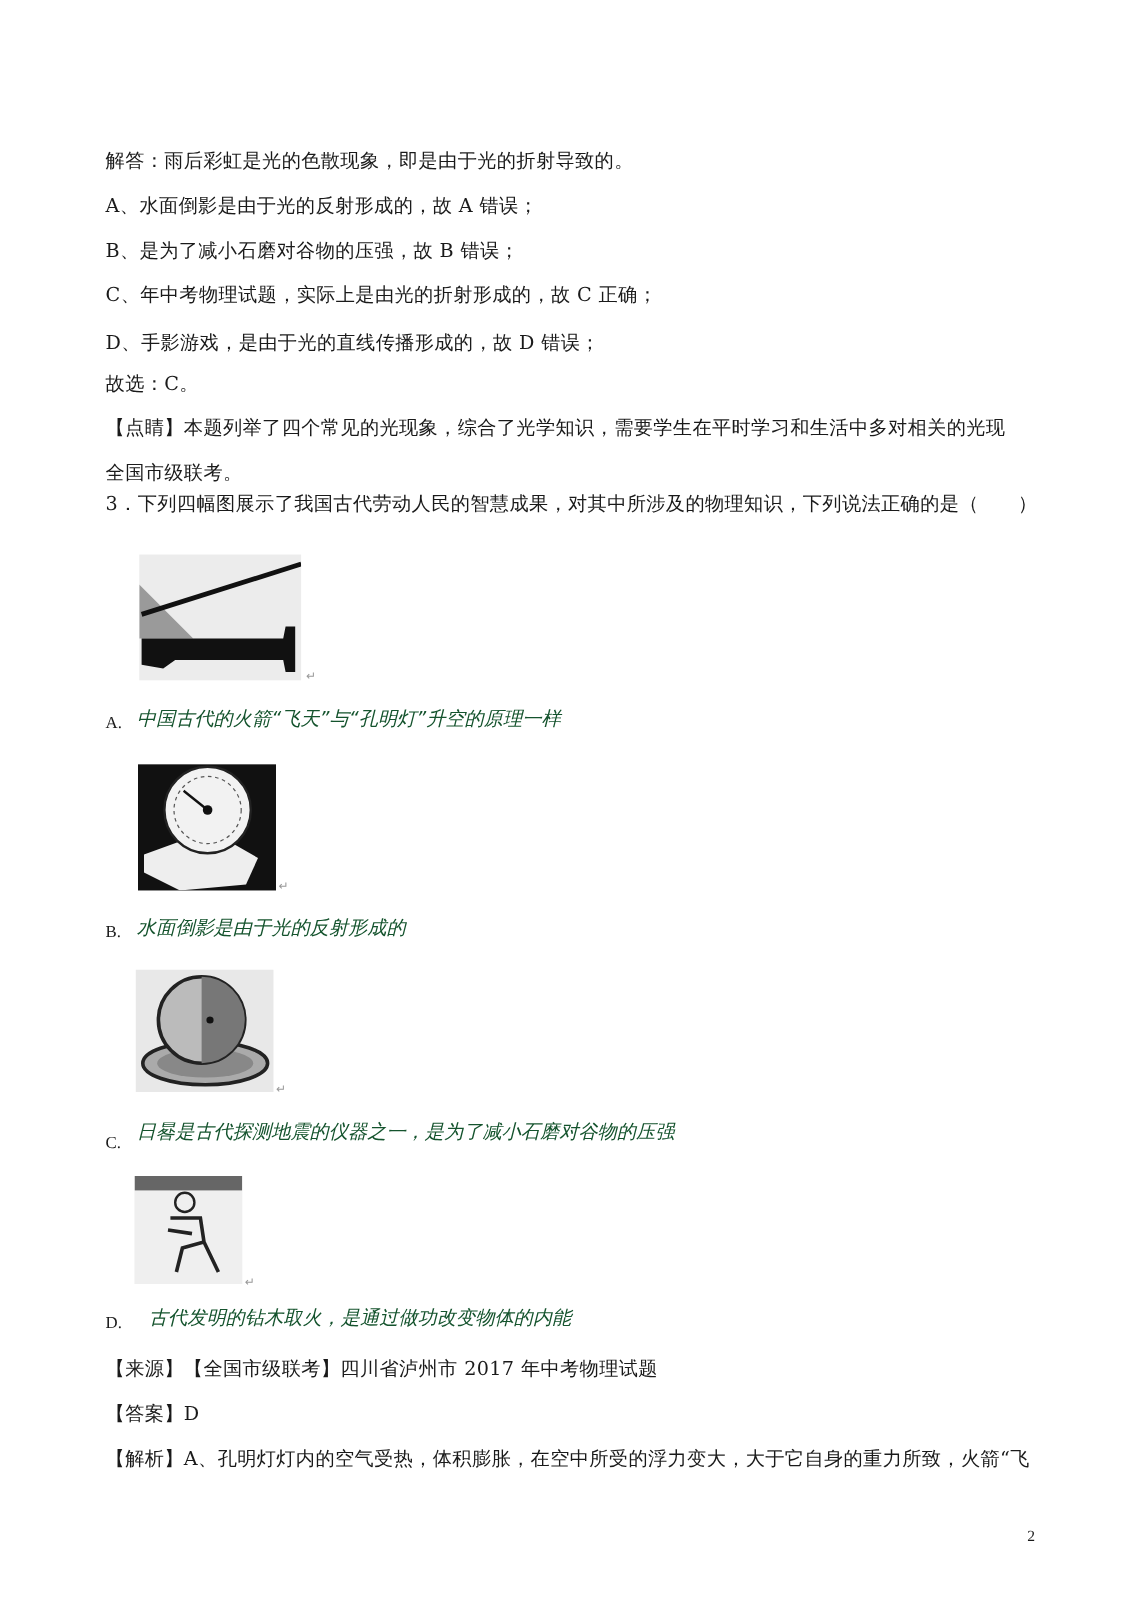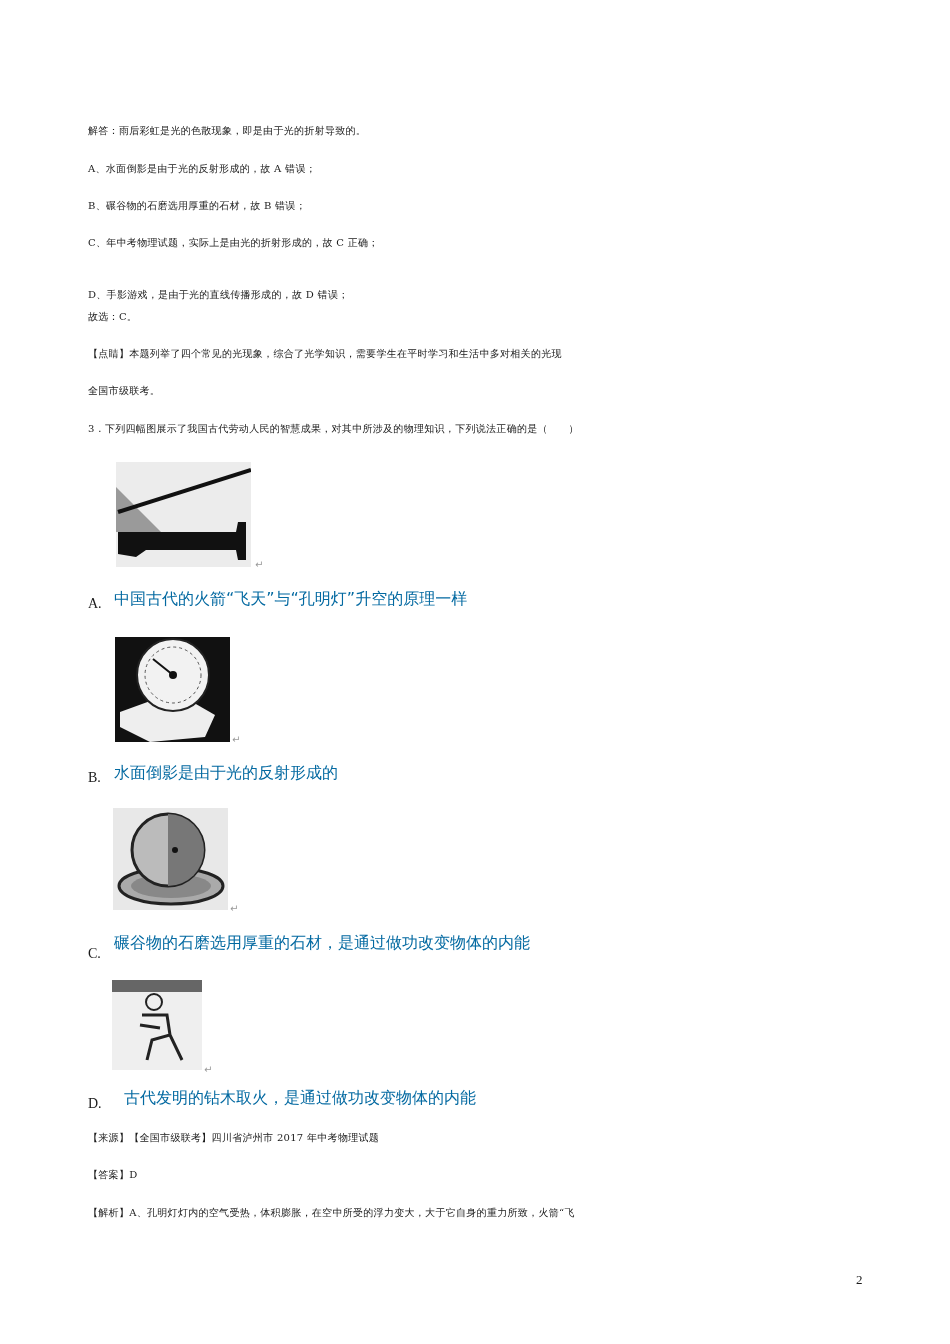--- a/index.html
+++ b/index.html
@@ -2,45 +2,45 @@
 <html><head>
   <meta charset="utf-8">
   <style>
     html, body { margin: 0; padding: 0; background: #ffffff; }
     body {
       width: 950px; height: 1344px; position: relative; overflow: hidden;
       font-family: "DejaVu Serif", "Liberation Serif", serif;
       color: #1a1a1a;
     }
     .line {
-      position: absolute; left: 88px; font-size: 10px; white-space: nowrap;
+      position: absolute; left: 88px; font-size: 16px; white-space: nowrap;
       letter-spacing: 0.3px;
     }
-    .sans { font-family: "DejaVu Sans", "Liberation Sans", sans-serif; font-size: 16px; color: #0369a1; letter-spacing: 0; }
+    .sans { font-family: "DejaVu Sans", "Liberation Sans", sans-serif; font-size: 16px; color: #14532d; letter-spacing: 0; font-style: italic; }
     .label { font-family: "Liberation Serif", serif; font-size: 14px; position: absolute; left: 88px; }
     .figure {
       position: absolute; overflow: hidden; background: #f4f4f4;
     }
     .ret { position: absolute; font-size: 10px; color: #999; font-family: "DejaVu Sans", sans-serif; }
     .pagenum { position: absolute; left: 856px; top: 1272px; font-size: 13px; font-family: "Liberation Serif", serif; }
   </style>
 </head>
 <body>
 
 <div>
 
   <div class="line" style="top:124px">解答：雨后彩虹是光的色散现象，即是由于光的折射导致的。</div>
   <div class="line" style="top:162px">A、水面倒影是由于光的反射形成的，故 A 错误；</div>
-  <div class="line" style="top:199px">B、碾谷物的石磨选用厚重的石材，故 B 错误；</div>
+  <div class="line" style="top:199px">B、是为了减小石磨对谷物的压强，故 B 错误；</div>
   <div class="line" style="top:236px">C、年中考物理试题，实际上是由光的折射形成的，故 C 正确；</div>
-  <div class="line" style="top:288px">D、手影游戏，是由于光的直线传播形成的，故 D 错误；</div>
+  <div class="line" style="top:276px">D、手影游戏，是由于光的直线传播形成的，故 D 错误；</div>
   <div class="line" style="top:310px">故选：C。</div>
   <div class="line" style="top:347px">【点睛】本题列举了四个常见的光现象，综合了光学知识，需要学生在平时学习和生活中多对相关的光现</div>
   <div class="line" style="top:384px">全国市级联考。</div>
-  <div class="line" style="top:422px">3．下列四幅图展示了我国古代劳动人民的智慧成果，对其中所涉及的物理知识，下列说法正确的是（　　）</div>
+  <div class="line" style="top:410px">3．下列四幅图展示了我国古代劳动人民的智慧成果，对其中所涉及的物理知识，下列说法正确的是（　　）</div>
 
   <div class="figure" style="left:116px;top:462px;width:135px;height:105px;">
     <svg width="135" height="105" viewBox="0 0 135 105">
       <rect width="135" height="105" fill="#ececec"></rect>
       <polygon points="0,25 0,70 45,70" fill="#9a9a9a"></polygon>
       <line x1="2" y1="50" x2="135" y2="8" stroke="#111" stroke-width="4"></line>
       <path d="M2,70 L120,70 L122,60 L130,60 L130,98 L122,98 L120,88 L30,88 L20,95 L2,92 Z" fill="#111"></path>
     </svg>
   </div>
   <span class="ret" style="left:255px;top:559px">↵</span>
@@ -66,21 +66,21 @@
       <rect width="115" height="102" fill="#e8e8e8"></rect>
       <ellipse cx="58" cy="78" rx="52" ry="18" fill="#aaa" stroke="#222" stroke-width="3"></ellipse>
       <ellipse cx="58" cy="78" rx="40" ry="12" fill="#888"></ellipse>
       <circle cx="55" cy="42" r="36" fill="#bbb" stroke="#222" stroke-width="3"></circle>
       <path d="M55,6 A36,36 0 0 1 55,78 Z" fill="#777"></path>
       <circle cx="62" cy="42" r="3" fill="#111"></circle>
     </svg>
   </div>
   <span class="ret" style="left:230px;top:903px">↵</span>
   <span class="label" style="top:946px">C.</span>
-  <div class="line sans" style="left:114px;top:933px">碾谷物的石磨选用厚重的石材，是通过做功改变物体的内能</div>
+  <div class="line sans" style="left:114px;top:933px">日晷是古代探测地震的仪器之一，是为了减小石磨对谷物的压强</div>
 
   <div class="figure" style="left:112px;top:980px;width:90px;height:90px;">
     <svg width="90" height="90" viewBox="0 0 90 90">
       <rect width="90" height="90" fill="#efefef"></rect>
       <rect width="90" height="12" fill="#666"></rect>
       <circle cx="42" cy="22" r="8" fill="none" stroke="#222" stroke-width="2"></circle>
       <path d="M30,35 L55,35 L58,55 L40,60 L35,80 M58,55 L70,80 M28,45 L48,48" fill="none" stroke="#222" stroke-width="3"></path>
     </svg>
   </div>
   <span class="ret" style="left:204px;top:1064px">↵</span>

